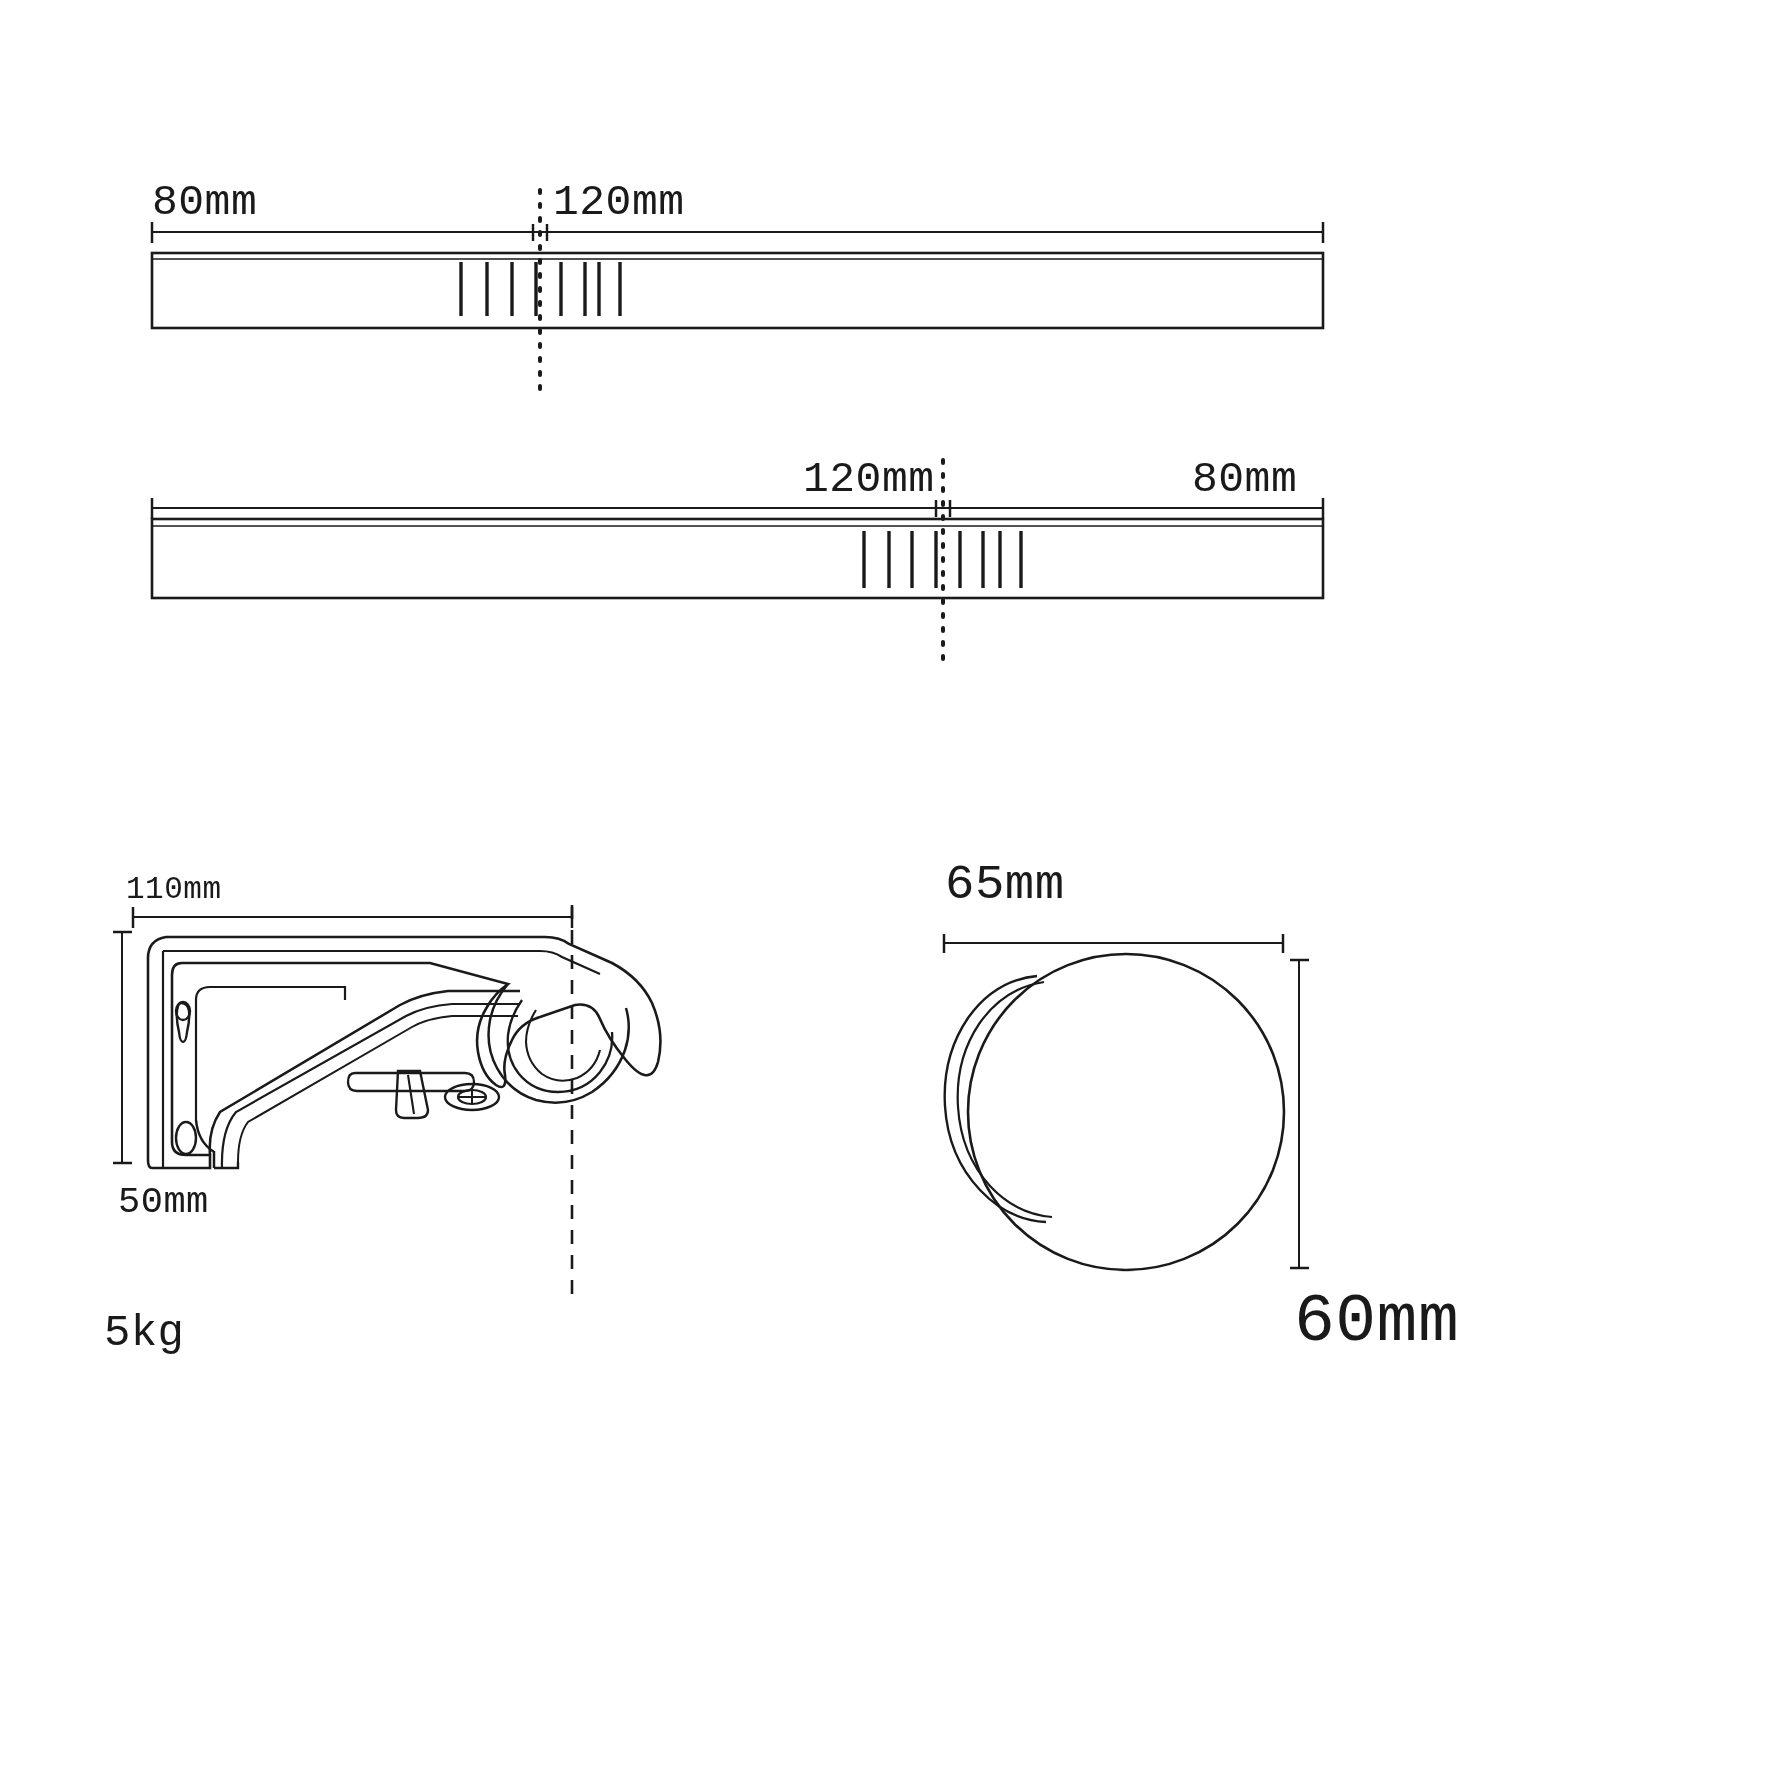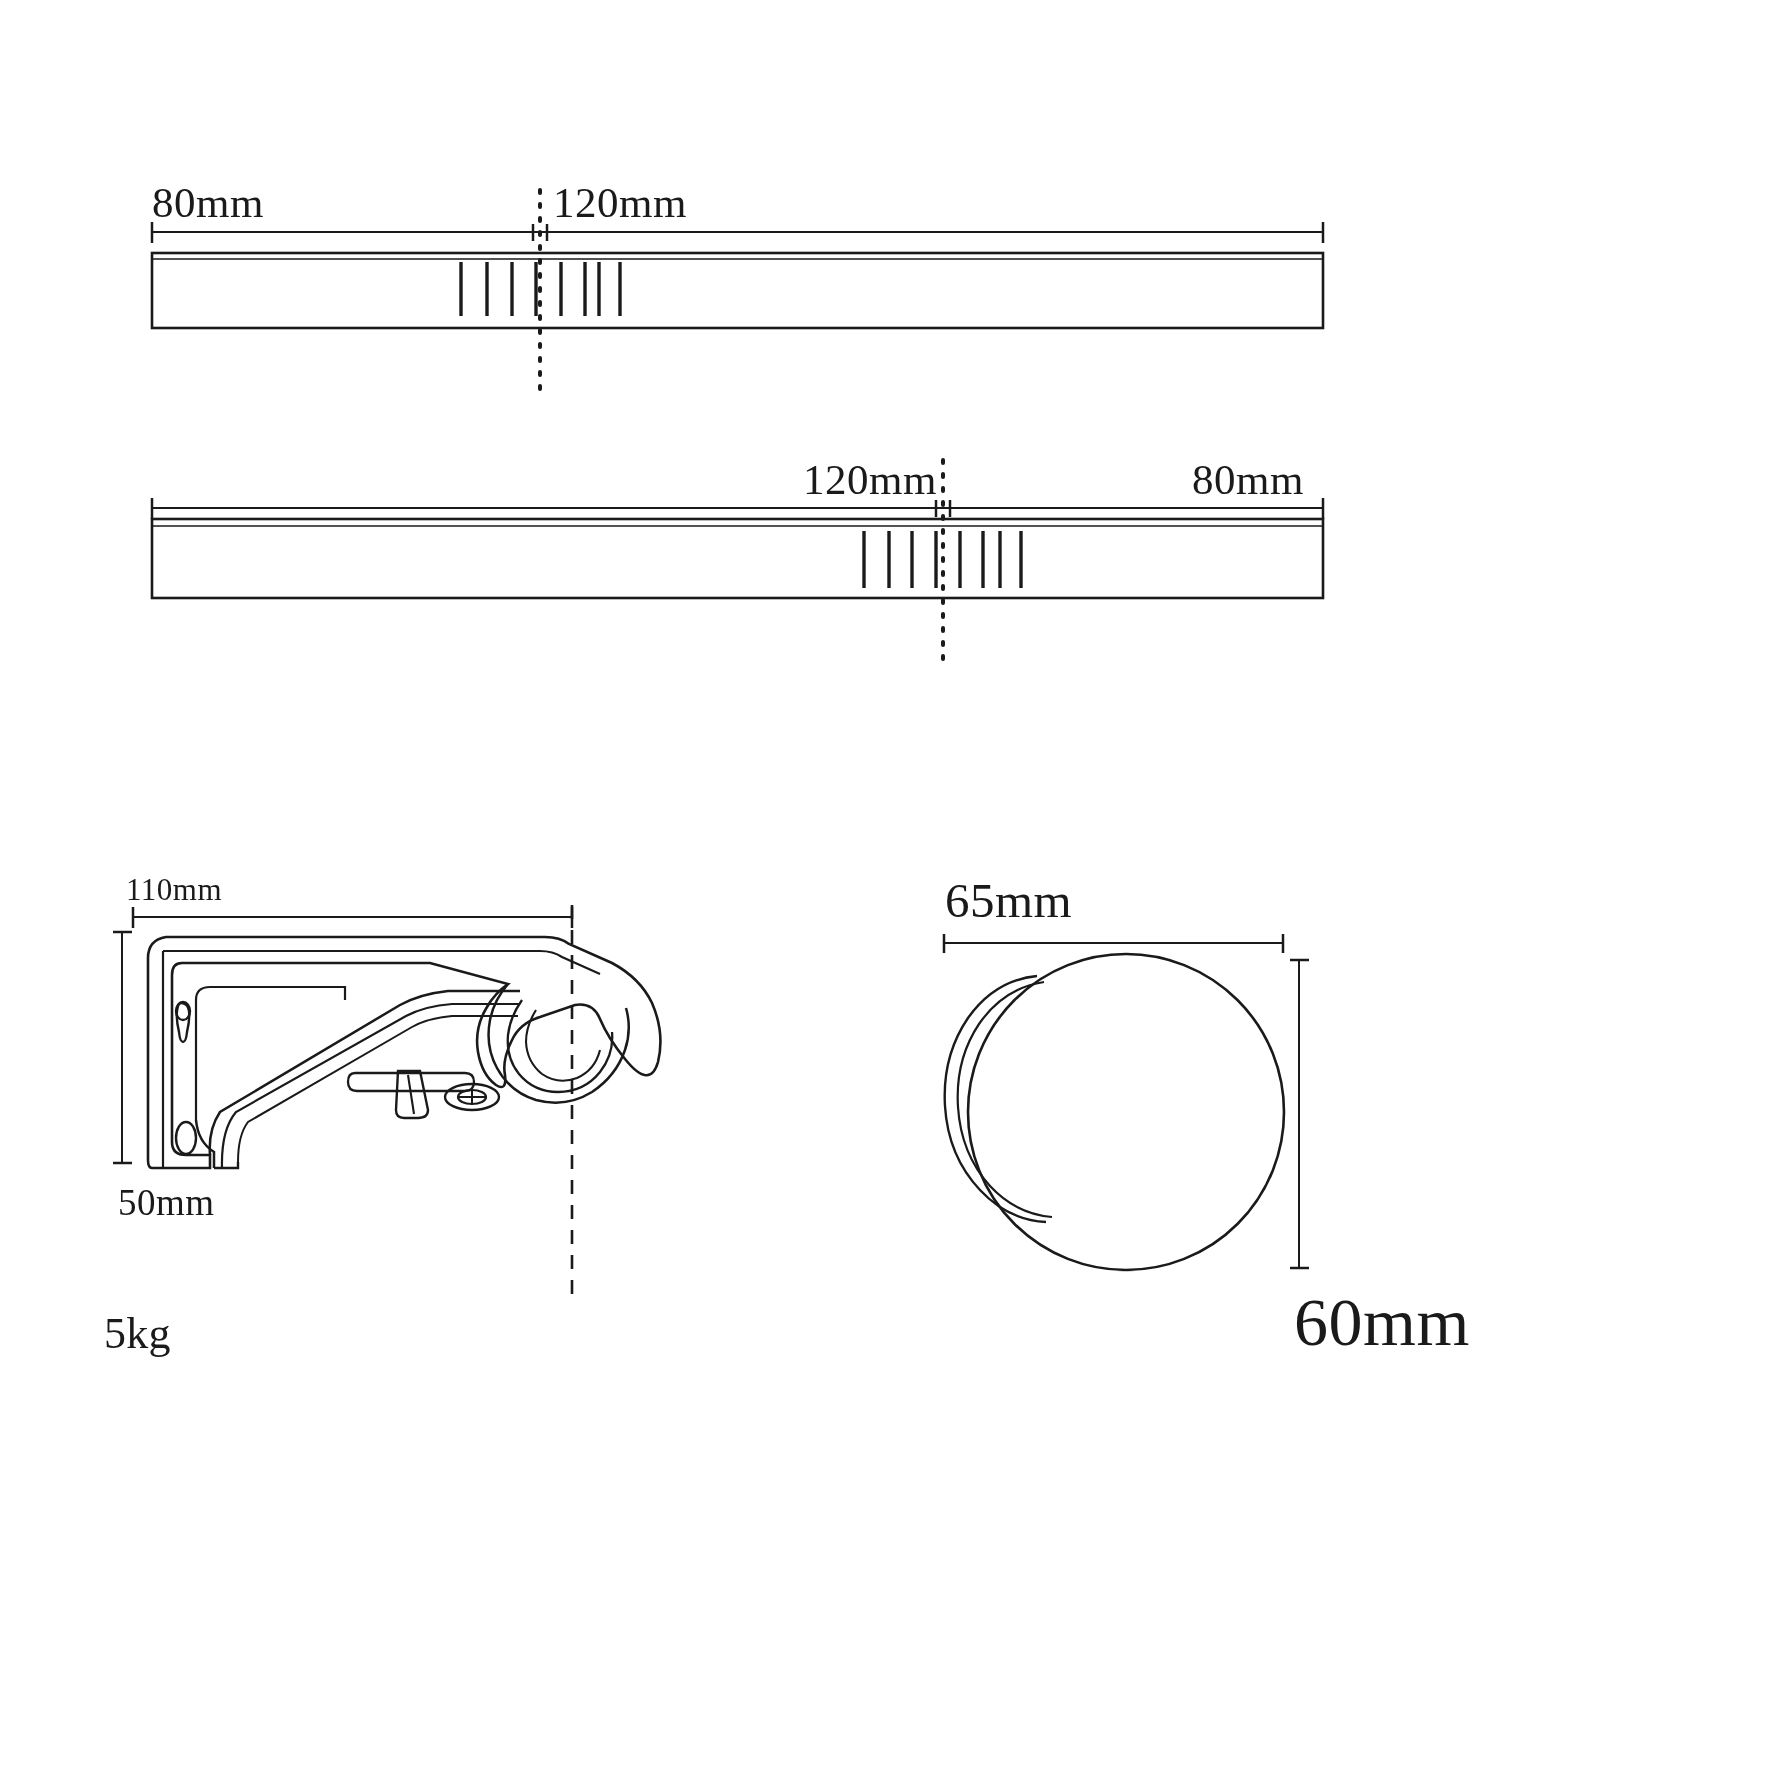--- a/index.html
+++ b/index.html
@@ -5,21 +5,21 @@
   html, body {
     margin: 0;
     padding: 0;
     background: #ffffff;
   }
   #page {
     position: relative;
     width: 1771px;
     height: 1771px;
     background: #ffffff;
-    font-family: Liberation Serif, serif;
+    font-family: Liberation Mono, monospace;
     overflow: hidden;
   }
   .dim-label {
     position: absolute;
     color: #1a1a1a;
     font-weight: 400;
     white-space: nowrap;
     letter-spacing: 0.5px;
   }
   .caption {
@@ -264,20 +264,20 @@
   <div class="dim-label" style="left:553px; top:178px; font-size:43px;">120mm</div>
 
   <div class="dim-label" style="left:803px; top:455px; font-size:43px;">120mm</div>
 
   <div class="dim-label" style="left:1192px; top:455px; font-size:43px;">80mm</div>
 
   <div class="dim-label" style="left:126px; top:872px; font-size:31px;">110mm</div>
 
   <div class="dim-label" style="left:118px; top:1181px; font-size:37px;">50mm</div>
 
-  <div class="dim-label" style="left:945px; top:857px; font-size:49px;margin-top:15px;">65mm</div>
+  <div class="dim-label" style="left:945px; top:857px; font-size:49px;">65mm</div>
 
   <div class="dim-label" style="left:1294px; top:1283px; font-size:68px;">60mm</div>
 
 
   <div class="caption" style="left:104px; top:1305px; font-size:44px;">5kg</div>
 
 </div>
 
 </body></html>

